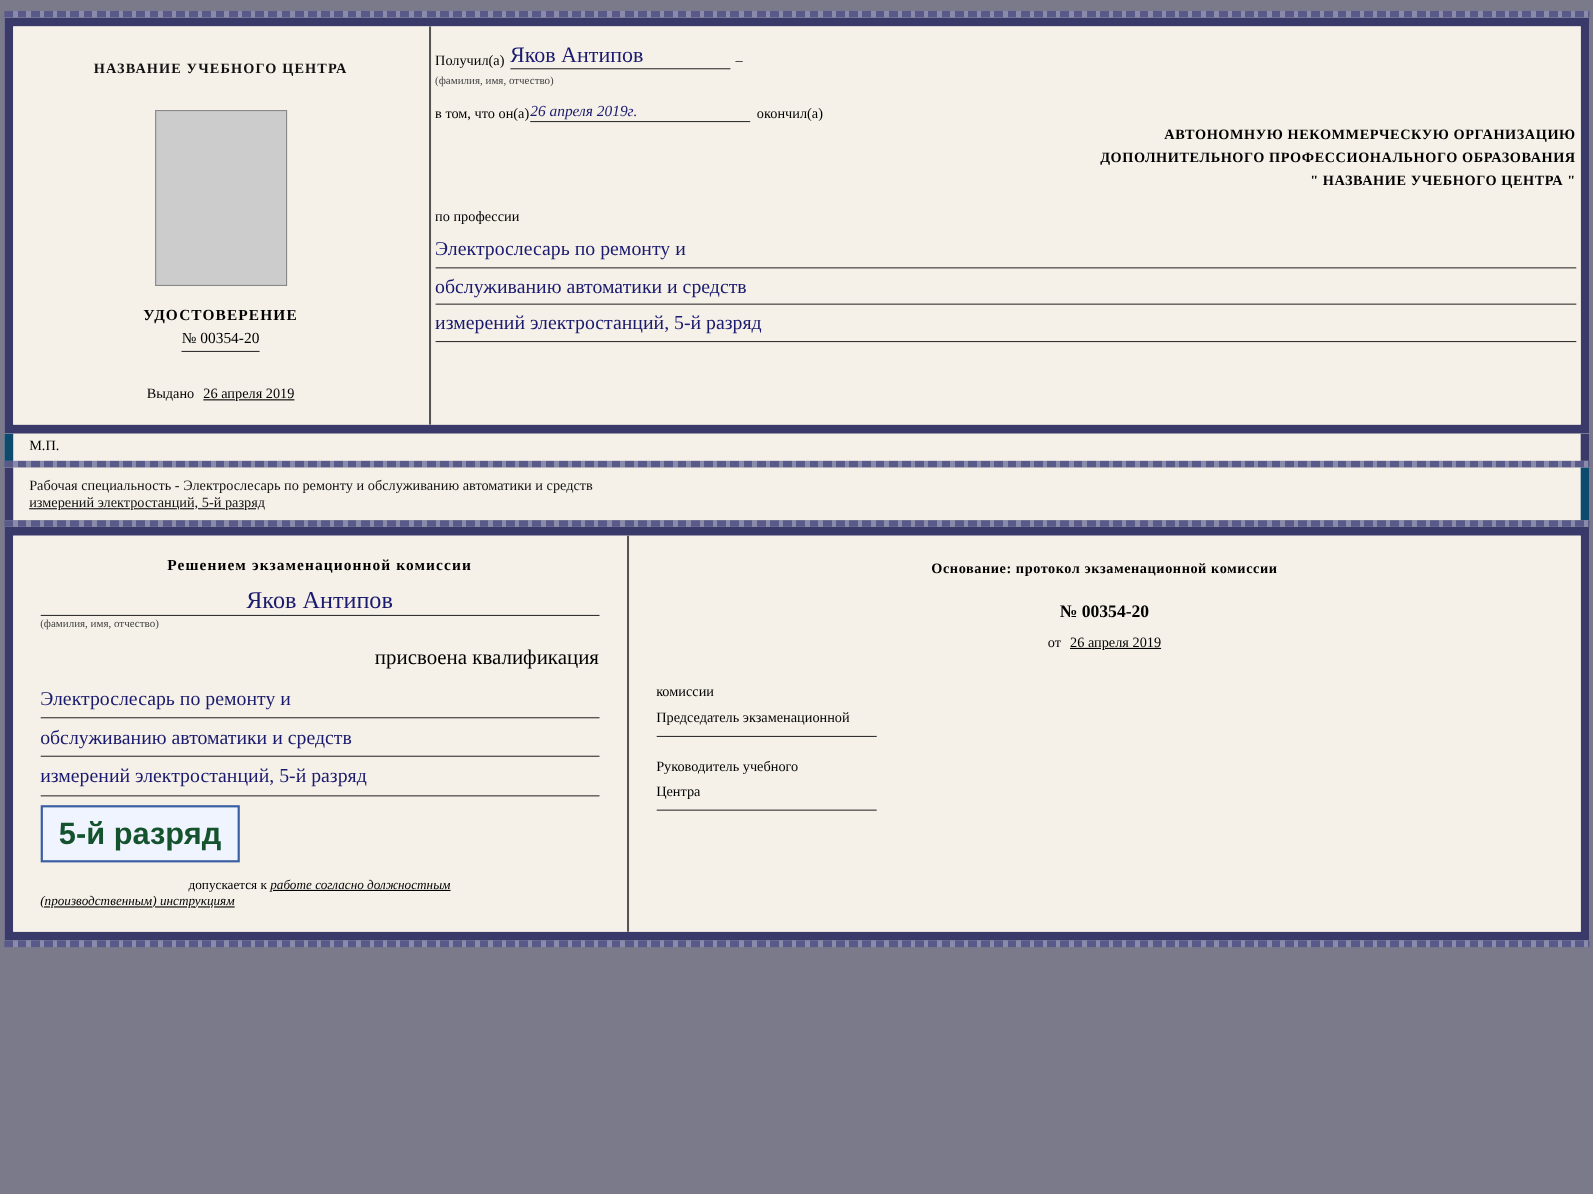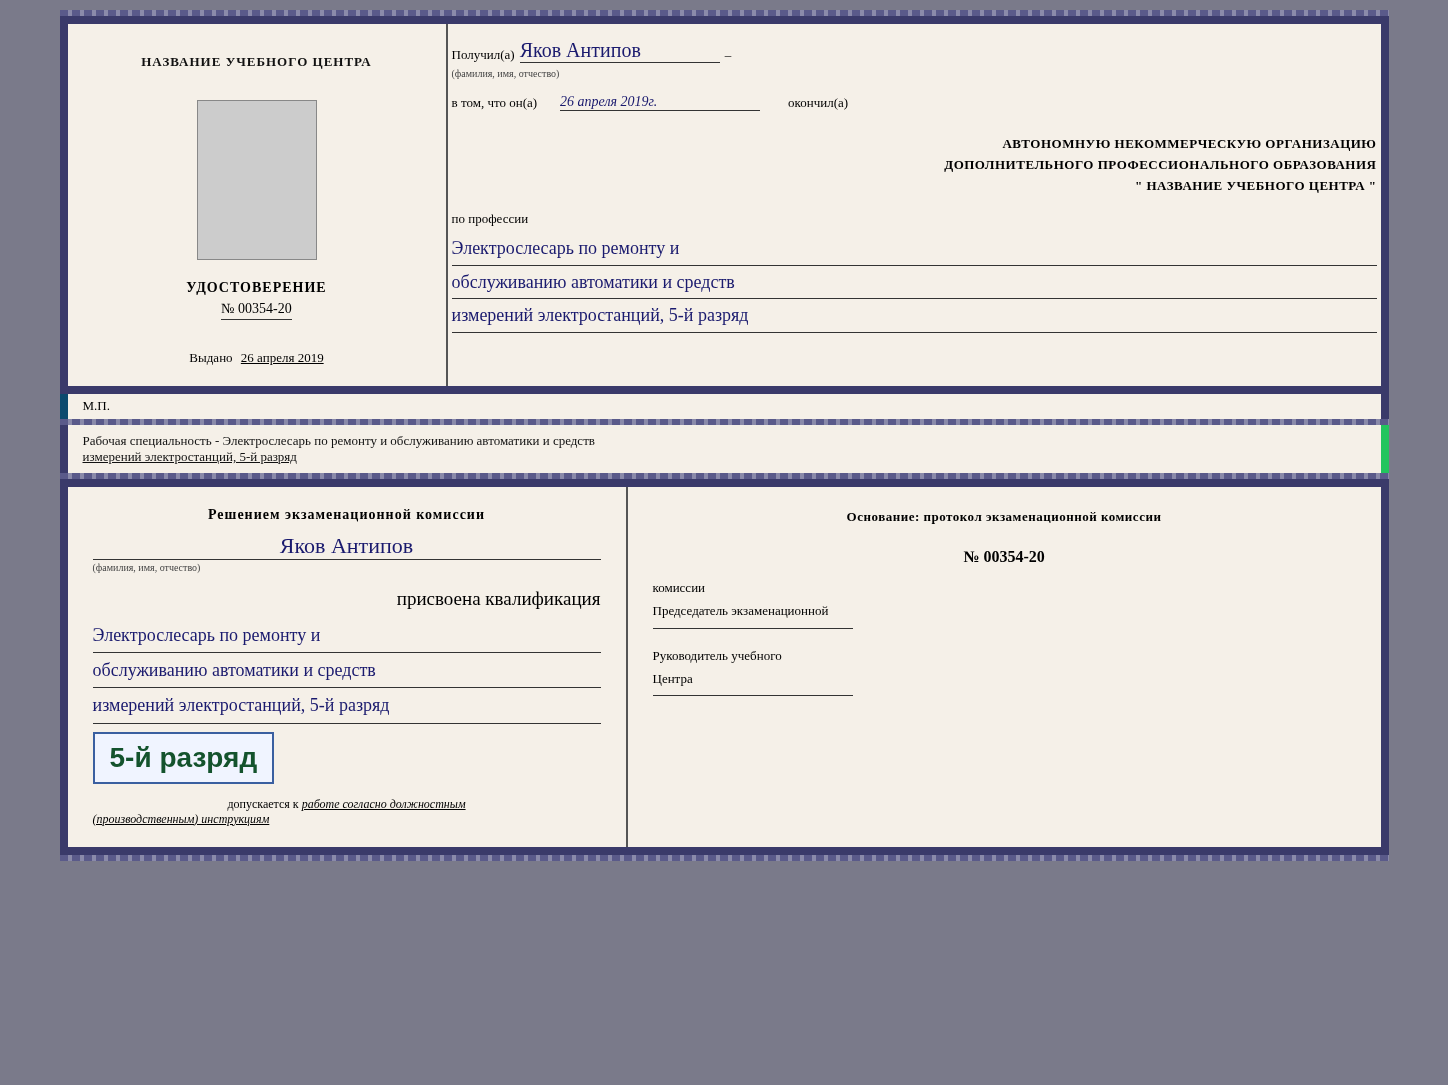--- a/index.html
+++ b/index.html
@@ -8,21 +8,21 @@
       font-family: 'Times New Roman', Times, serif;
       display: flex;
       flex-direction: column;
       align-items: center;
       padding: 10px;
       min-height: 1085px;
       width: 1448px;
     }
 
     .document-container {
-      width: 1329px;
+      width: 1441px;
       background: #7a7a8a;
     }
 
     
     .top-document {
       display: flex;
       border: 8px solid #3a3a6a;
       background: #f5f0e8;
       margin-bottom: 0;
       position: relative;
@@ -115,24 +115,24 @@
     .small-label {
       font-size: 10px;
       text-align: left;
       color: #444;
       display: block;
       margin-bottom: 15px;
     }
 
     .vtom-line {
       font-size: 13px;
-      margin-bottom: 23px;
+      margin-bottom: 1px;
       display: flex;
       align-items: flex-end;
-      gap: 23px;
+      gap: 1px;
     }
 
     .org-block {
       font-size: 13px;
       text-align: right;
       font-weight: bold;
       letter-spacing: 0.5px;
       line-height: 1.6;
       margin-bottom: 15px;
     }
@@ -151,21 +151,21 @@
       line-height: 1.8;
     }
 
     
     .middle-text {
       background: #f5f0e8;
       padding: 8px 15px;
       font-size: 13px;
       color: #111;
       border-left: 8px solid #3a3a6a;
-      border-right: 8px solid #22c55e;
+      border-right: 8px solid #0c4a6e;
     }
 
     .middle-text .underline-text {
       text-decoration: underline;
     }
 
     
     .bottom-document {
       display: flex;
       border: 8px solid #3a3a6a;
@@ -390,20 +390,24 @@
       <div style="font-size:12px; font-style:italic; text-decoration:underline;">
         <span>(производственным) инструкциям</span>
       </div>
     </div>
 
     <div class="bottom-right">
       <div class="osnovanie-title">Основание: протокол экзаменационной комиссии</div>
       <div class="protocol-number">
         <span>№ 00354-20</span>
       </div>
+      <div class="ot-line">
+        <span>от</span>
+        <span style="text-decoration:underline; margin-left:5px;">26 апреля 2019</span>
+      </div>
 
       <div class="signature-block">
         <div>комиссии</div>
         <div>Председатель экзаменационной</div>
         <span class="signature-line"></span>
       </div>
 
       <div class="signature-block">
         <div>Руководитель учебного</div>
         <div>Центра</div>

